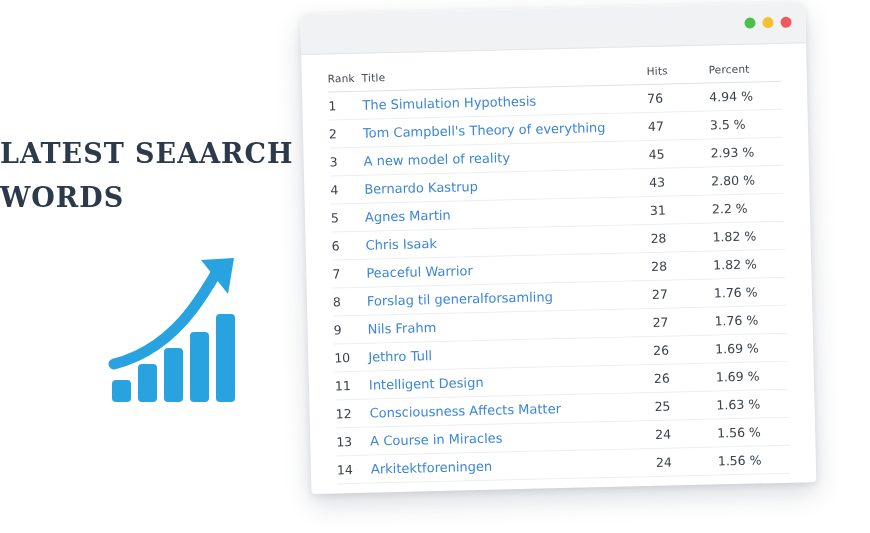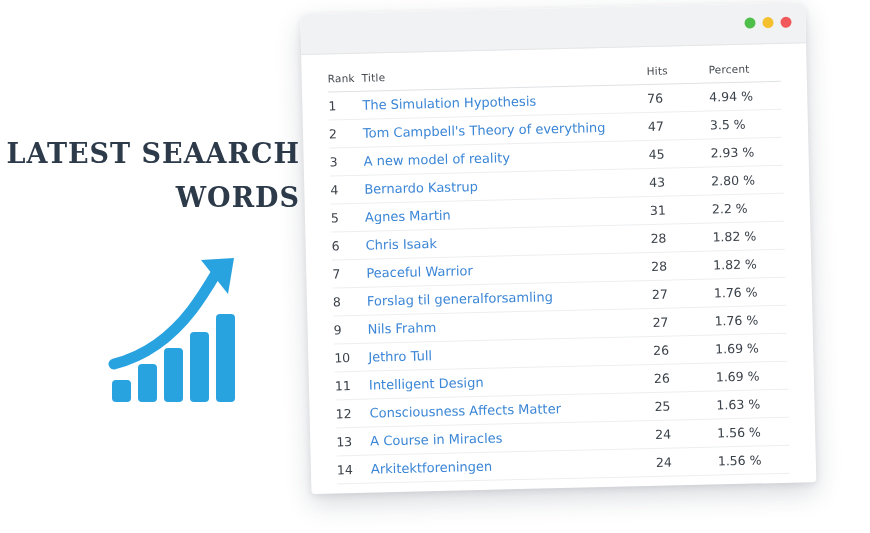--- a/index.html
+++ b/index.html
@@ -21,21 +21,21 @@
     left: 0;
     top: 0;
     width: 300px;
     height: 533px;
   }
   .headline {
     position: absolute;
     left: 0;
     top: 132px;
     width: 300px;
-    text-align: right;
+    text-align: left;
     font-family: "DejaVu Serif", serif;
     font-weight: bold;
     font-size: 27px;
     line-height: 44px;
     letter-spacing: 1px;
     color: #2d3a4a;
     text-transform: uppercase;
   }
 
   

